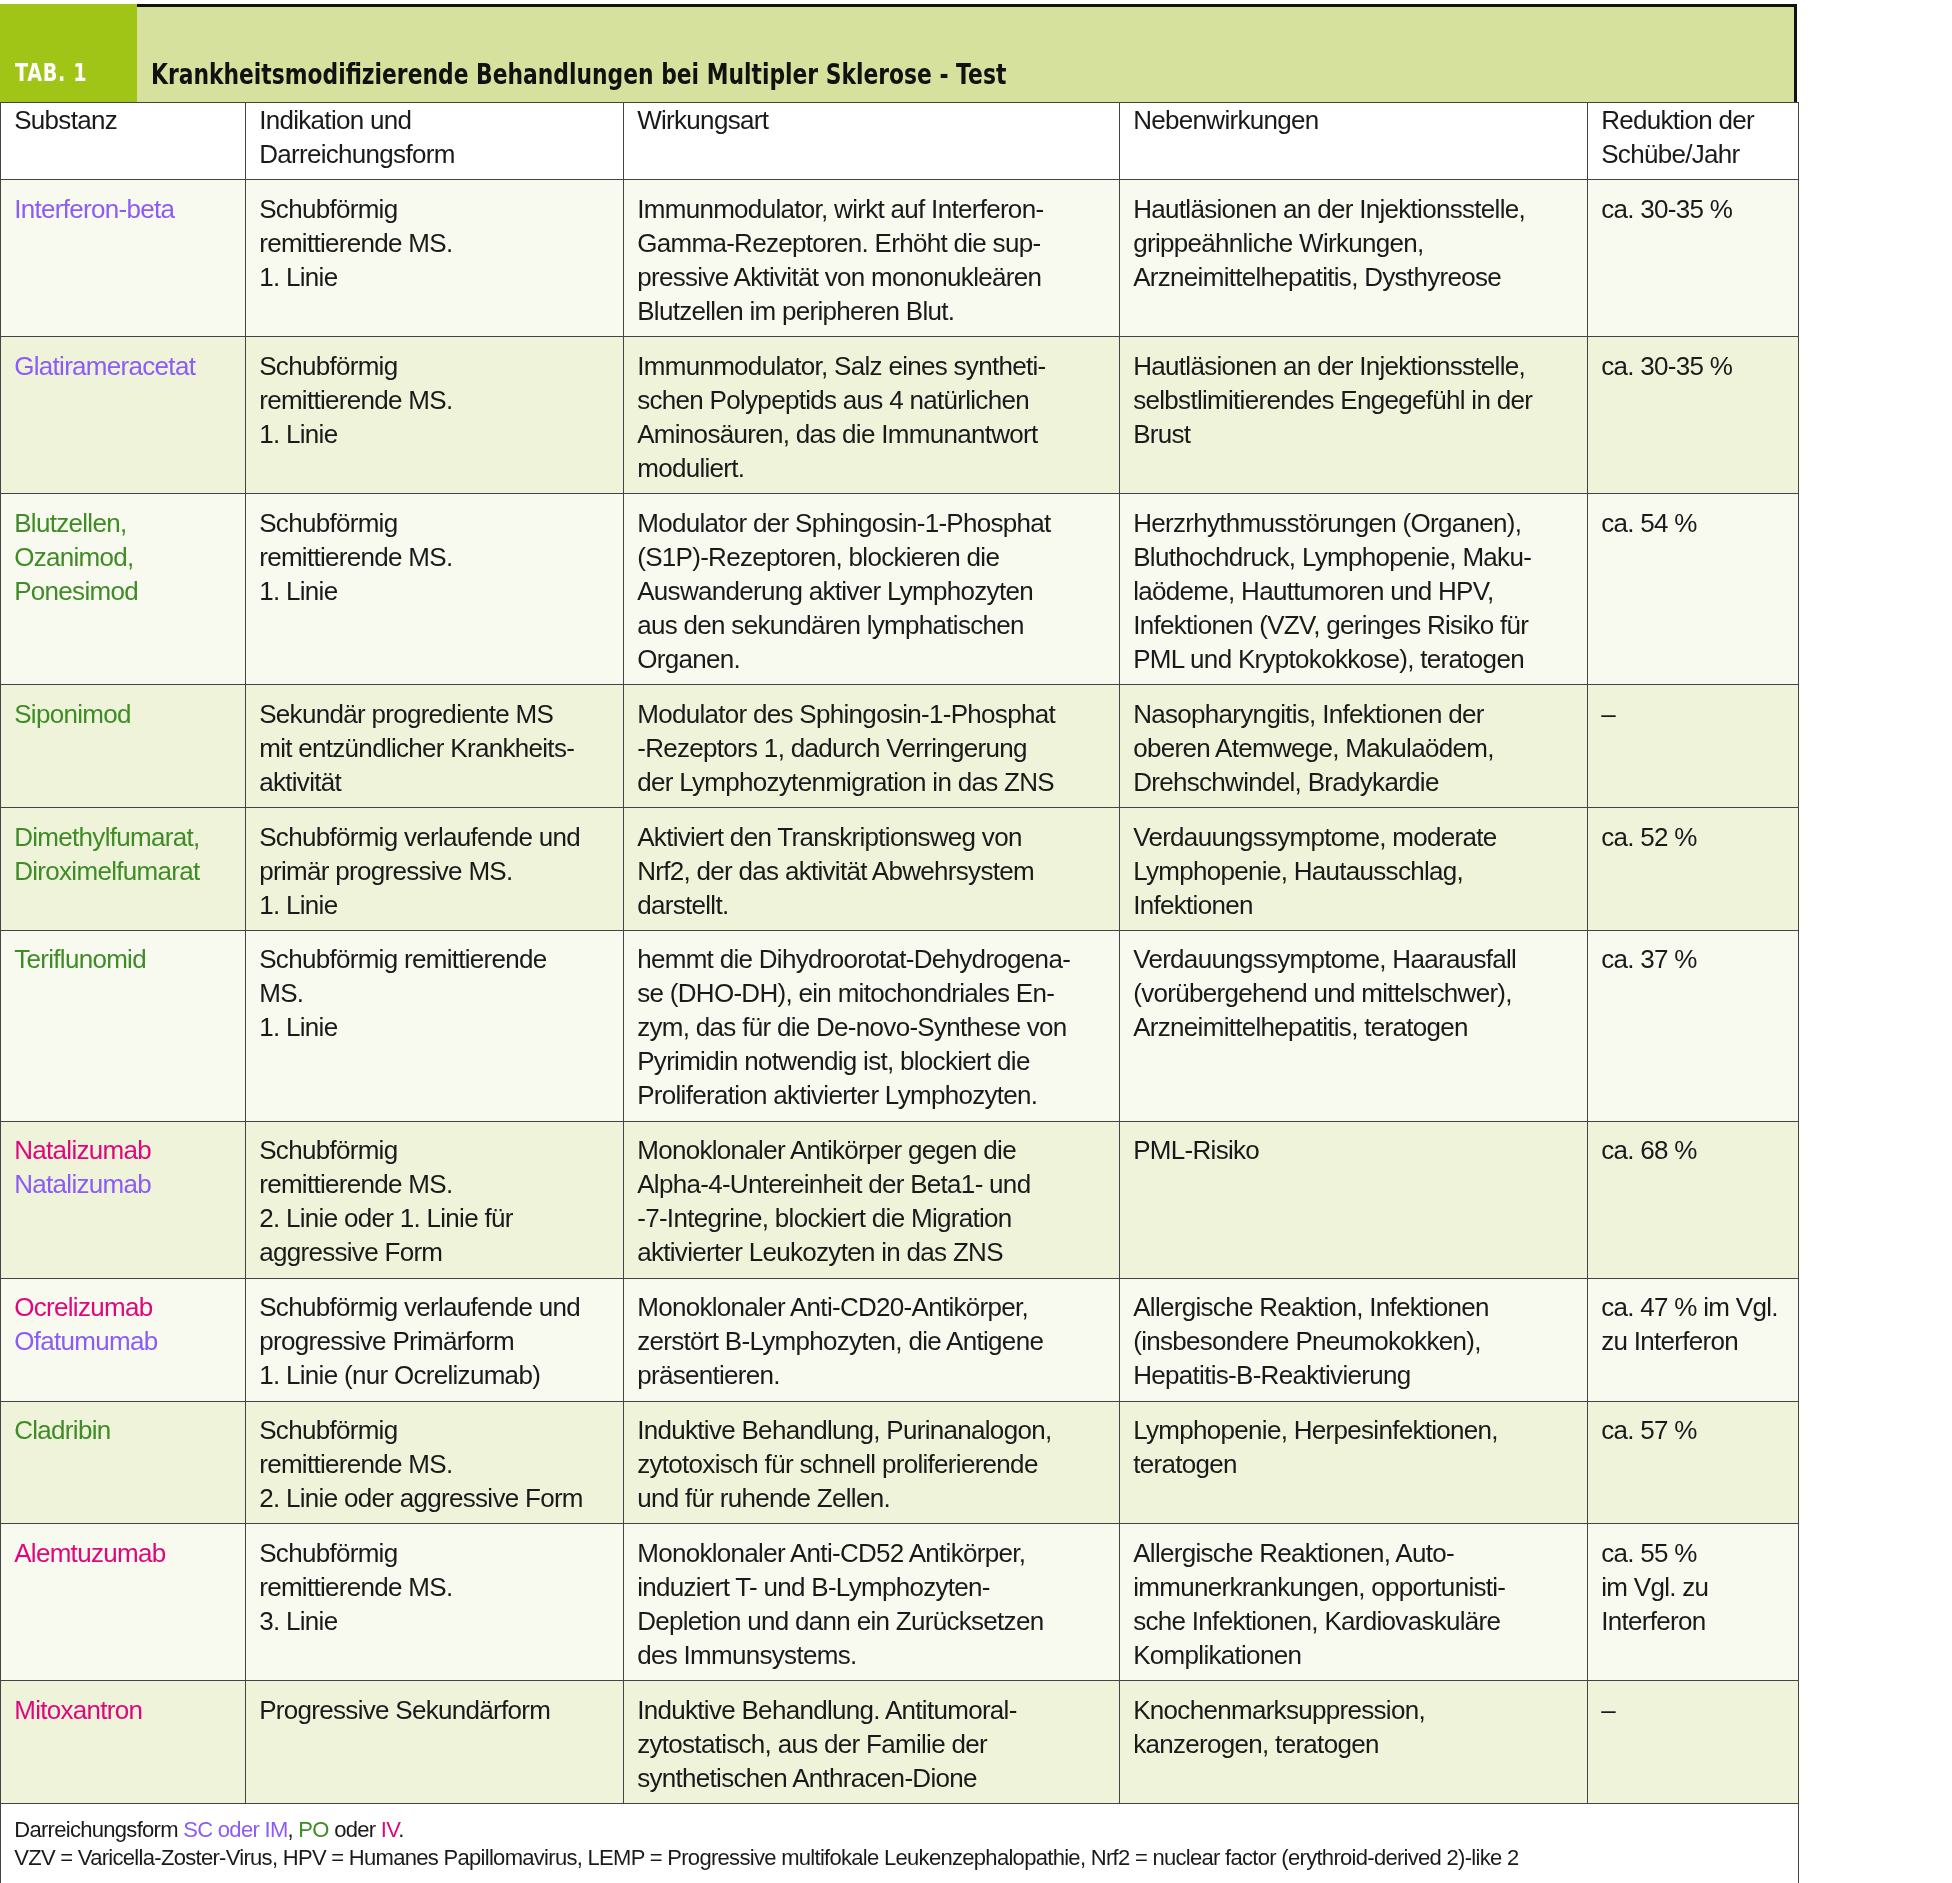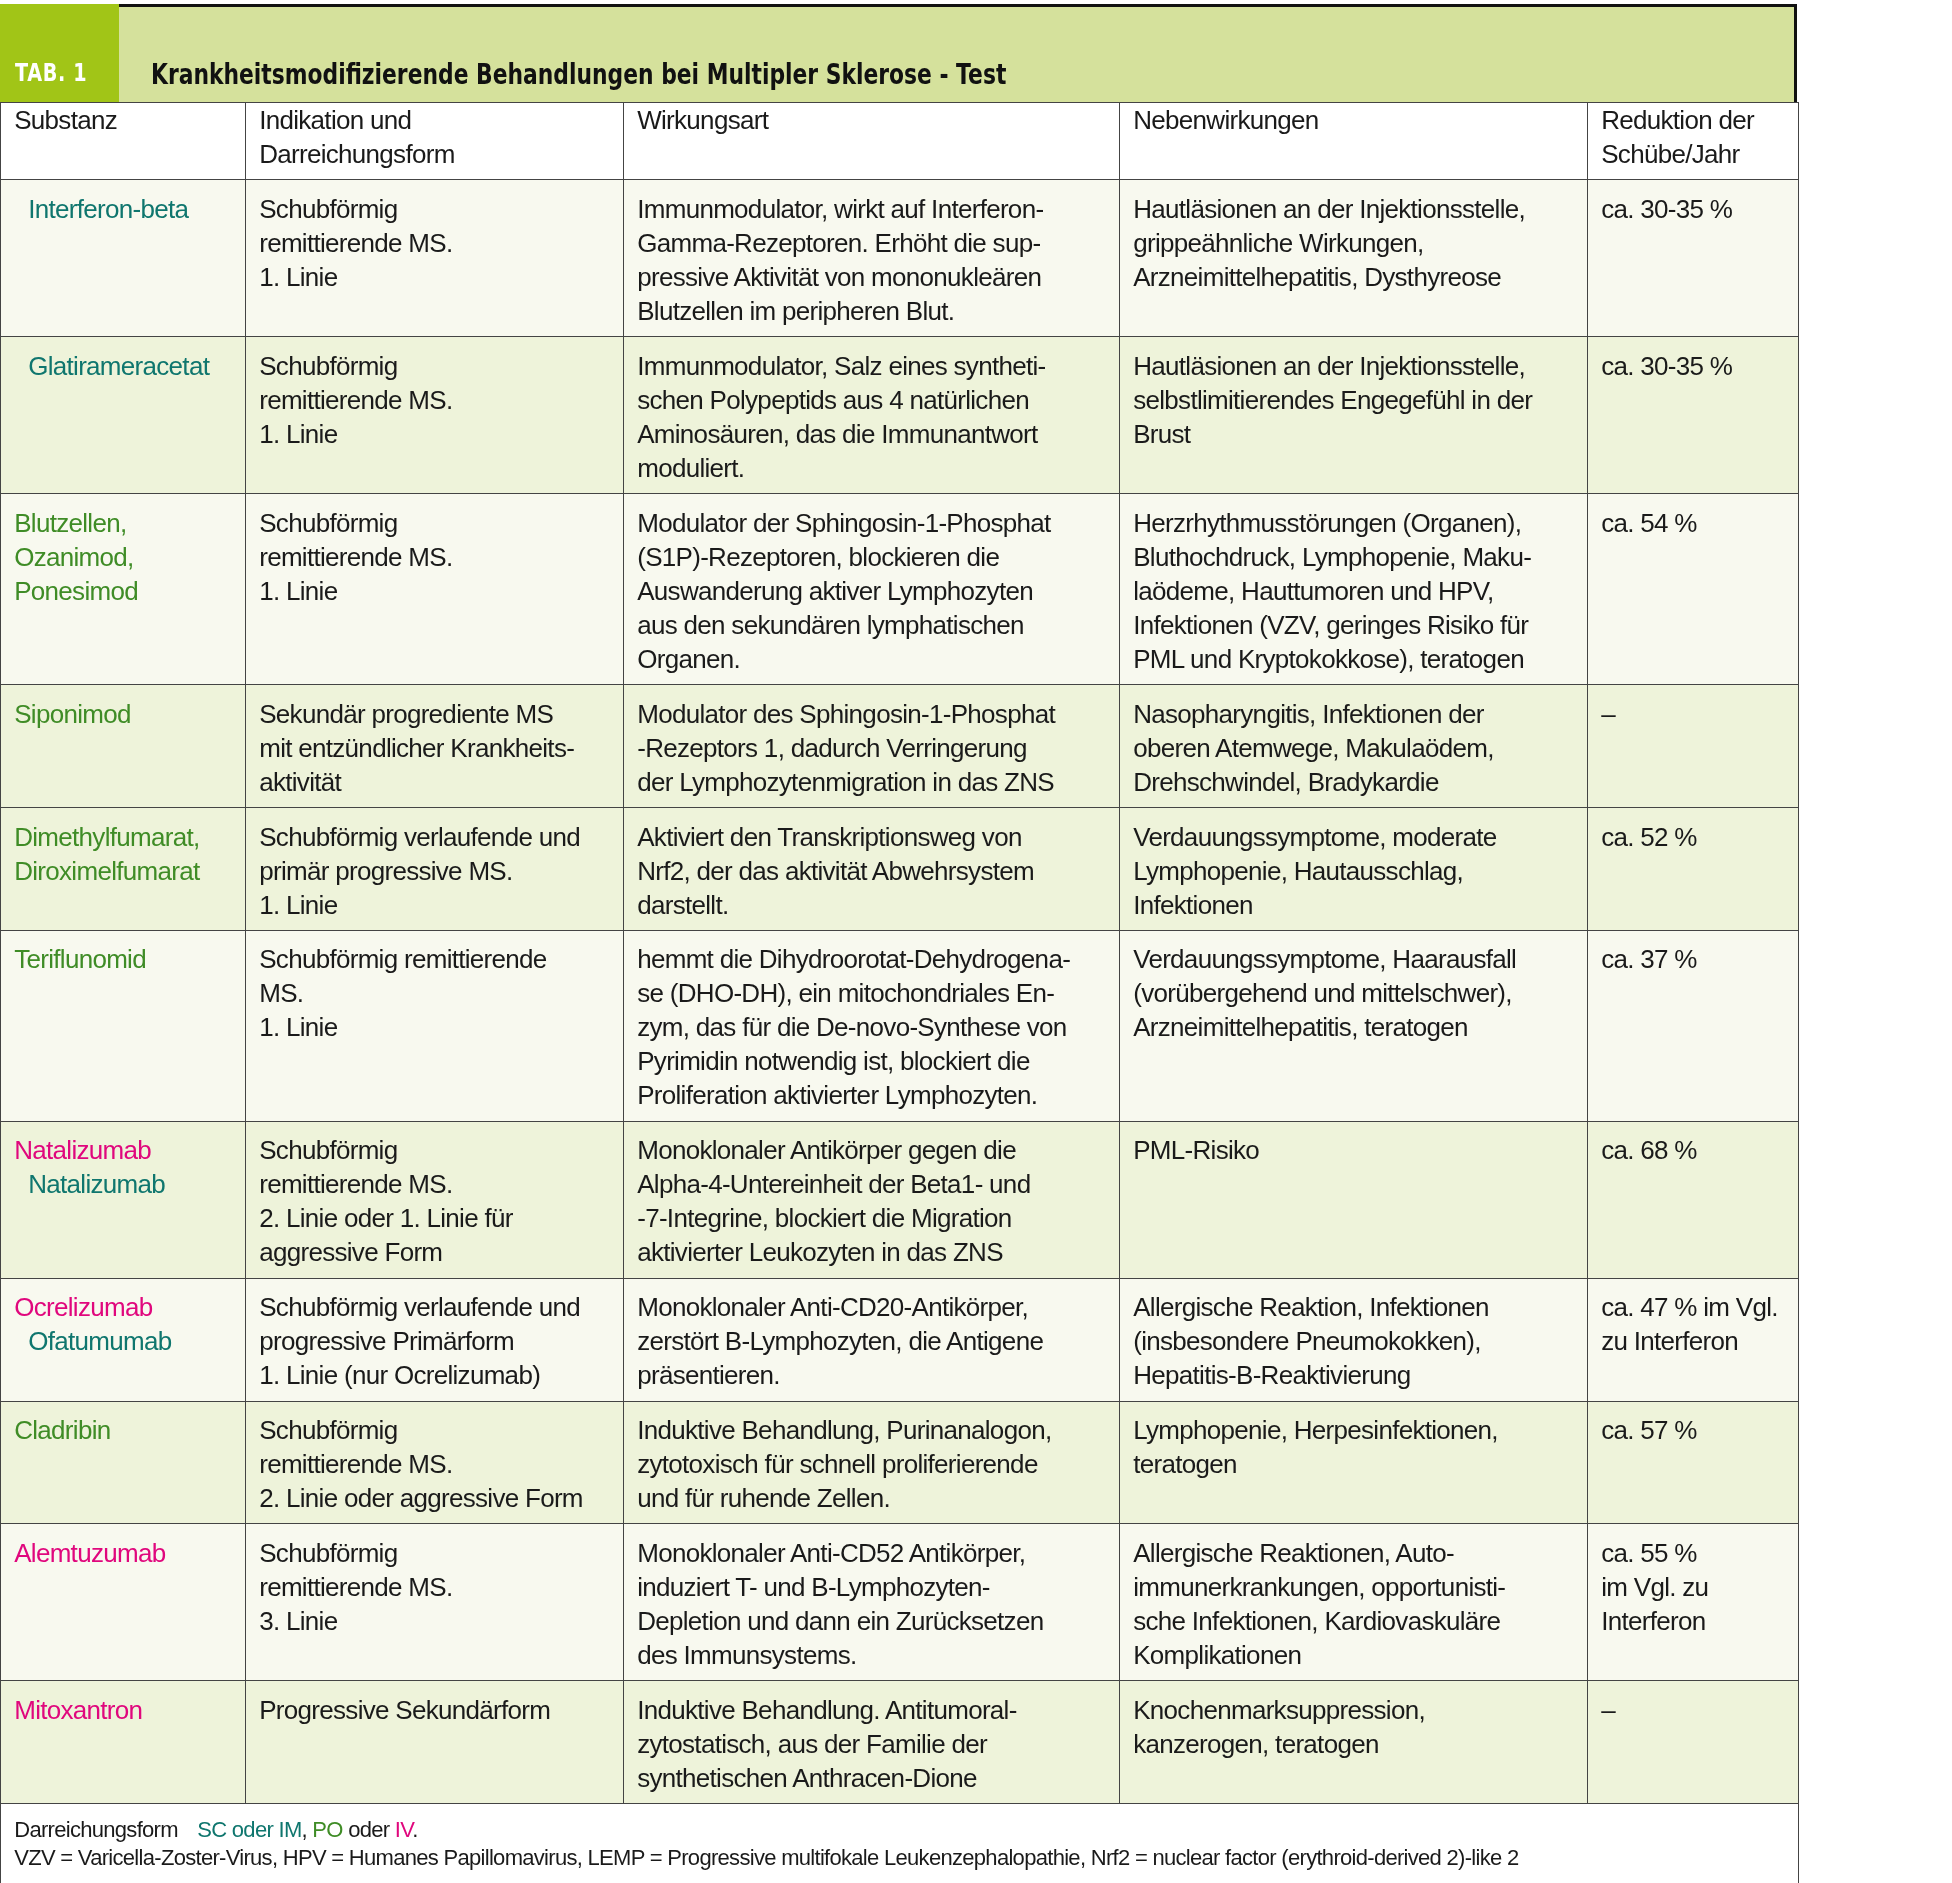--- a/index.html
+++ b/index.html
@@ -1,37 +1,37 @@
 <!DOCTYPE html>
 <html style="font-size:13.2px"><head>
 <meta charset="utf-8">
 <style>
   html, body { margin: 0; padding: 0; background: #ffffff; }
   body { width: 1952px; height: 1884px; position: relative; overflow: hidden;
          font-family: "Liberation Sans", sans-serif; color: #1a1a1a; }
   .table-wrap { position: absolute; left: 0; top: 4.1px; width: 1797px; }
   .title-band { position: relative; height: 98px; background: #d5e19c;
                 border-top: 3.3px solid #111; border-right: 3.3px solid #111; box-sizing: border-box; }
-  .tab-label { position: absolute; left: 0; top: -3.3px; width: 119px; height: 98px; background: #a1c517;
+  .tab-label { position: absolute; left: 0; top: -3.3px; width: 137px; height: 98px; background: #a1c517;
                color: #fff; font-weight: bold; font-size: 24px; letter-spacing: 0.8px;
                box-sizing: border-box; padding: 55px 0 0 15px; font-family: "DejaVu Sans", sans-serif;
                transform-origin: left; }
   .tab-label span { display: inline-block; transform: scaleX(0.8); transform-origin: left; }
   .title-text { position: absolute; left: 151px; top: 51px; font-weight: bold; font-size: 28px; color: #111;
                 font-family: "DejaVu Sans", sans-serif; white-space: nowrap; }
   .title-text span { display: inline-block; transform: scaleX(0.78); transform-origin: left; }
   table { border-collapse: collapse; width: 1797px; table-layout: fixed; }
   td, th { border: 1.7px solid #444; vertical-align: top; text-align: left; font-weight: normal;
            padding: 11.6px 8.3px 8.3px 13.2px; font-size: 26px; line-height: 34px; white-space: nowrap;
            letter-spacing: -0.7px; }
   th { background: #fff; padding-top: 0; }
   td .line, th .line { display: block; }
   tr.light td { background: #f8f9ef; }
   tr.green td { background: #eef3da; }
-  .c-blue { color: #0f766e; margin-left: 14px; }
+  .c-blue { color: #8b5cf6; }
   .c-green { color: #3f8c26; }
   .c-magenta { color: #e0077d; }
   col.c1 { width: 245px; } col.c2 { width: 378px; } col.c3 { width: 496px; }
   col.c4 { width: 468px; } col.c5 { width: 211px; }
   td.footer { background: #fff; font-size: 22px; line-height: 28px; padding: 11.6px 8.3px 13.2px 13.2px; letter-spacing: -0.7px; }
 </style>
 </head>
 <body>
 
 <div class="table-wrap">

